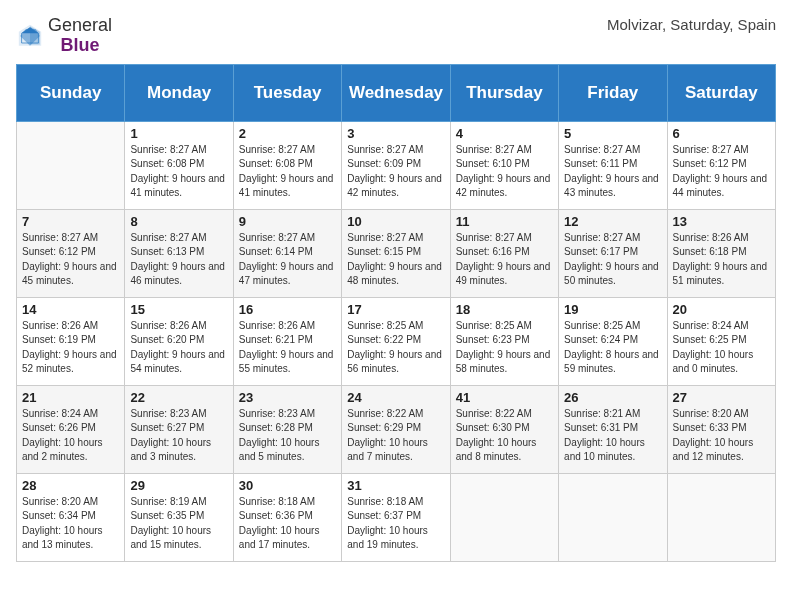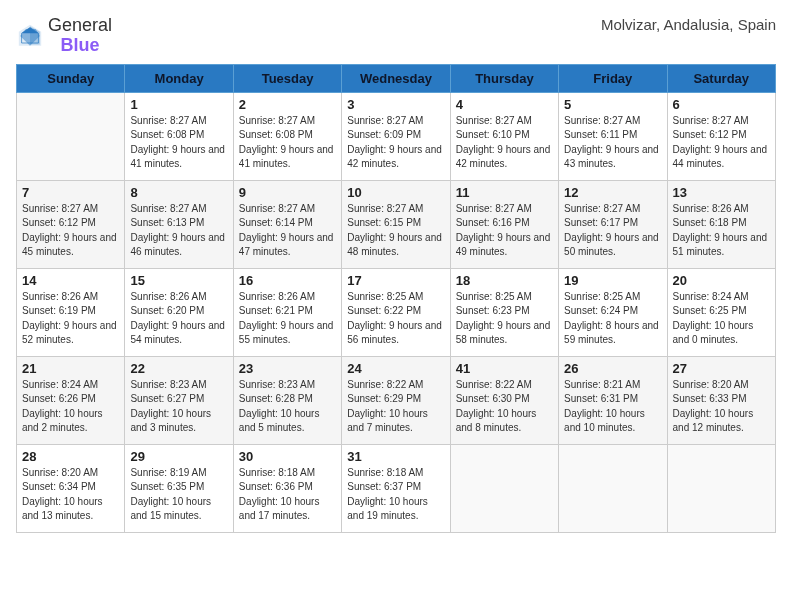--- a/index.html
+++ b/index.html
@@ -20,21 +20,21 @@
       display: flex;
       align-items: center;
       gap: 4px;
       text-align: center;
     }
     .logo-text {
       font-size: 18px;
       line-height: 1.1;
     }
     .logo-general { color: #333; font-weight: normal; }
-    .logo-blue { color: #8b5cf6; font-weight: bold; }
+    .logo-blue { color: #701a75; font-weight: bold; }
     .logo-icon {
       width: 28px;
       height: 28px;
     }
     .title-block {
       text-align: right;
     }
     .month-year {
       font-size: 32px;
       font-weight: normal;
@@ -44,24 +44,24 @@
       font-size: 15px;
       color: #444;
     }
     table {
       width: 100%;
       border-collapse: collapse;
       table-layout: fixed;
     }
     thead tr th {
       background-color: #2979c2;
-      color: #0f172a;
-      font-size: 13px;
+      color: #ffffff;
+      font-size: 17px;
       font-weight: bold;
-      padding: 6px 4px;
+      padding: 18px 4px;
       text-align: center;
       border: 1px solid #5a9fd4;
     }
     tbody tr td {
       vertical-align: top;
       border: 1px solid #ccc;
       padding: 4px 5px;
       font-size: 10.5px;
       color: #222;
       min-height: 80px;
@@ -96,21 +96,21 @@
       <polygon points="14,10 28,10 34,20 20,34 6,20" fill="#2979c2" opacity="0.5"></polygon>
       <polygon points="20,8 32,16 32,30 20,30 8,30 8,16" fill="none" stroke="#2979c2" stroke-width="1"></polygon>
       <path d="M8,16 L20,8 L32,16" fill="#2979c2"></path>
     </svg>
     <div class="logo-text">
       <span class="logo-general">General</span><br>
       <span class="logo-blue">Blue</span>
     </div>
   </div>
   <div class="title-block">
-    <div class="location">Molvizar, Andalusia, Spain</div>
+    <div class="location">Molvizar, Saturday, Spain</div>
   </div>
 </div>
 
 <table>
   <thead>
     <tr>
     <th>Sunday</th>
         <th>Monday</th>
         <th>Tuesday</th>
         <th>Wednesday</th>

